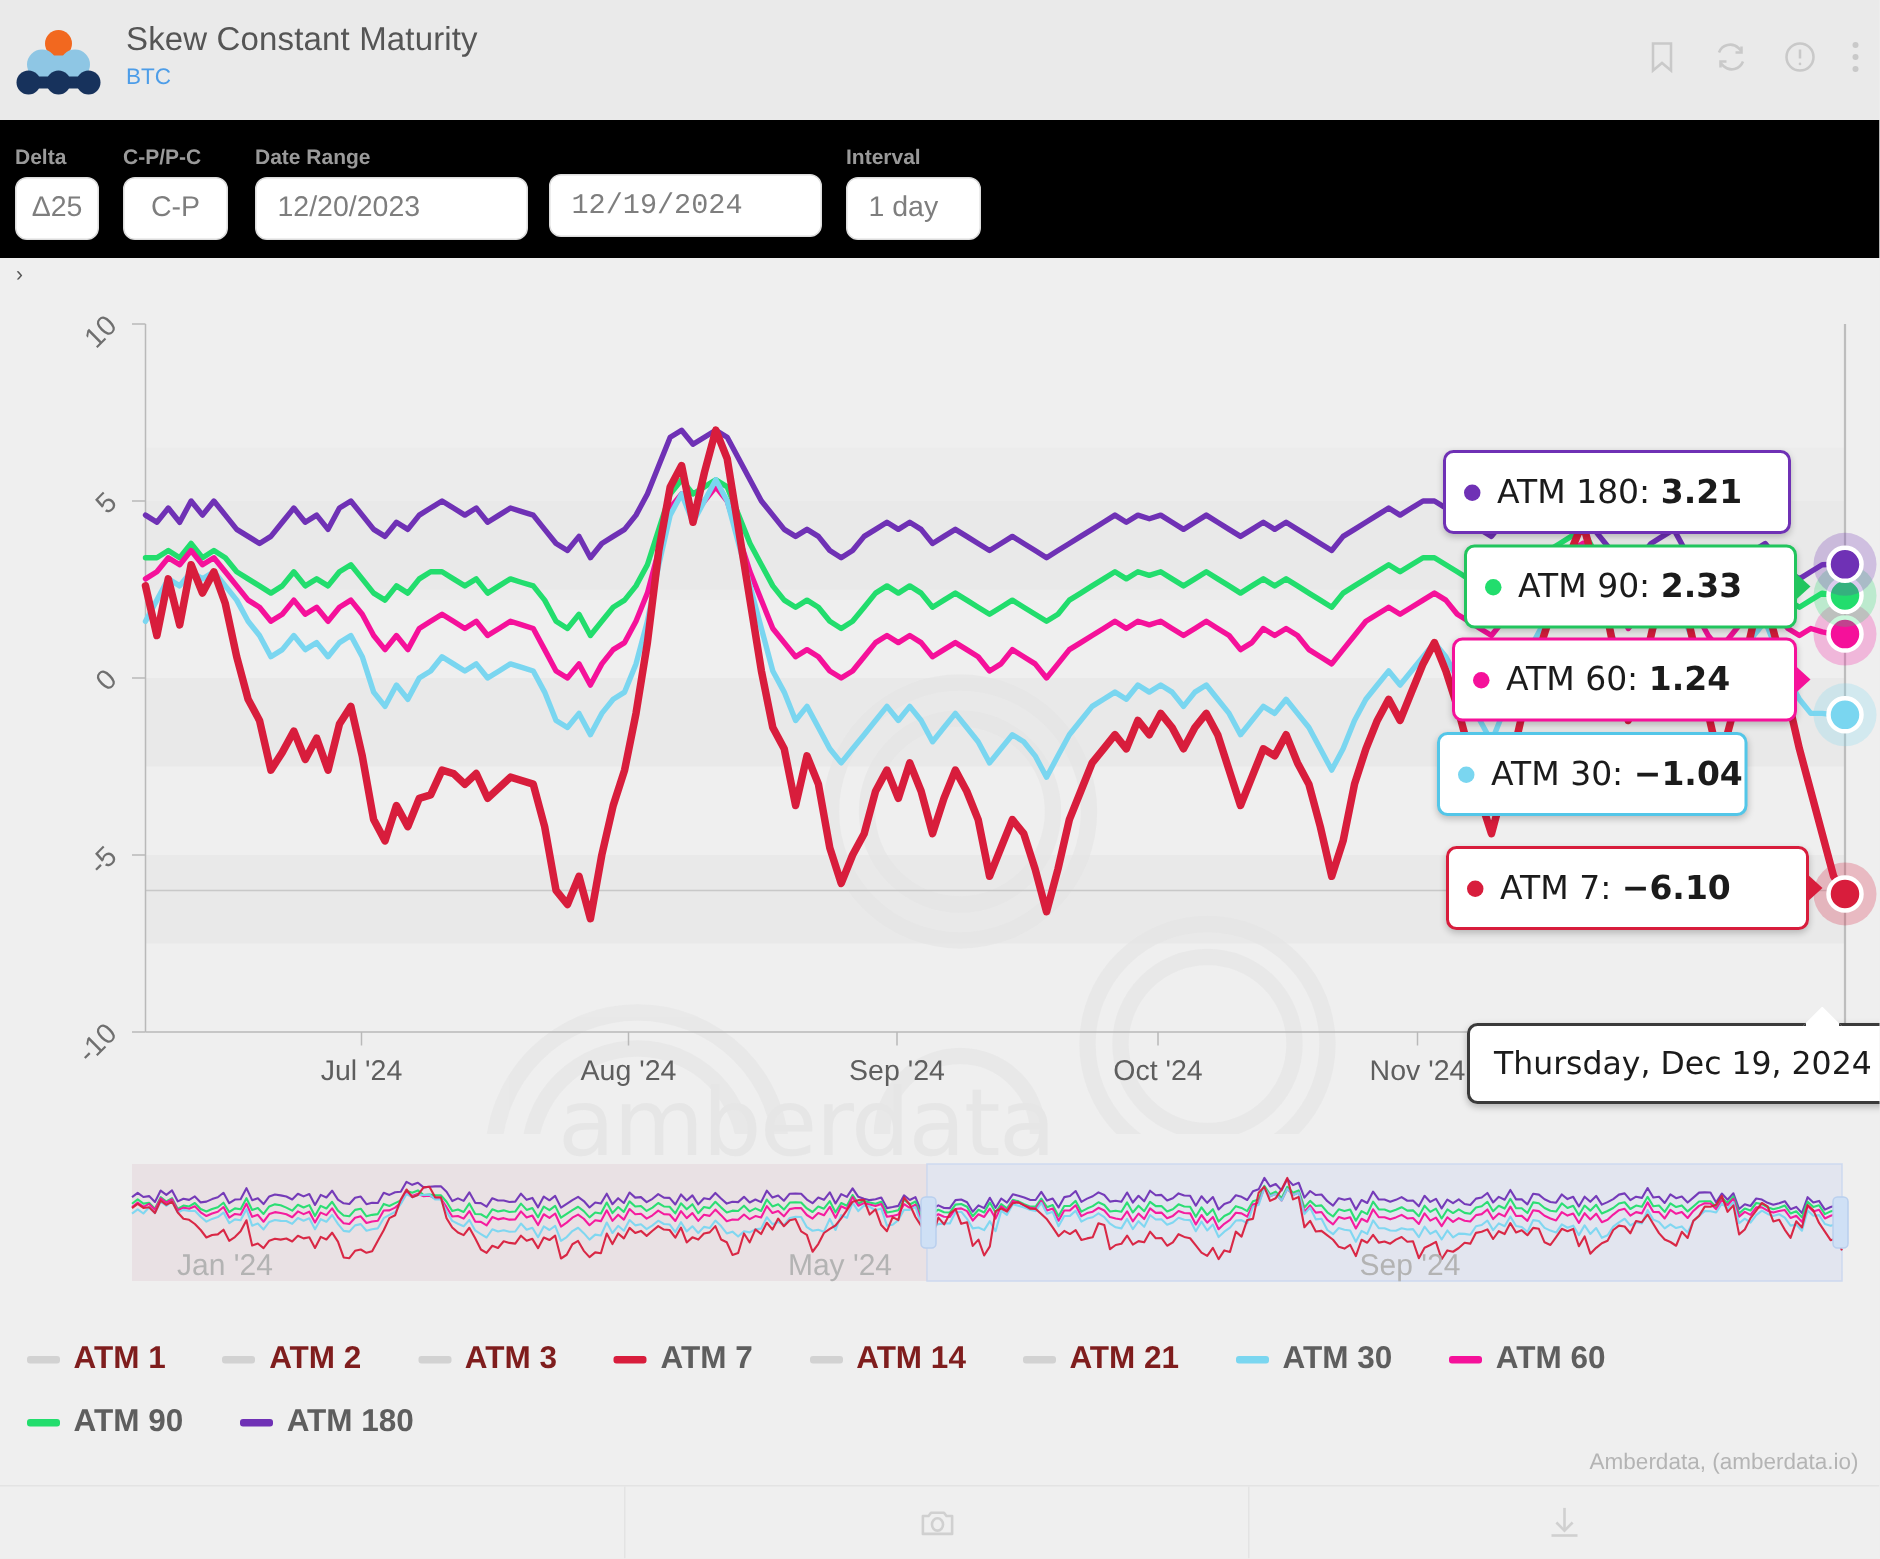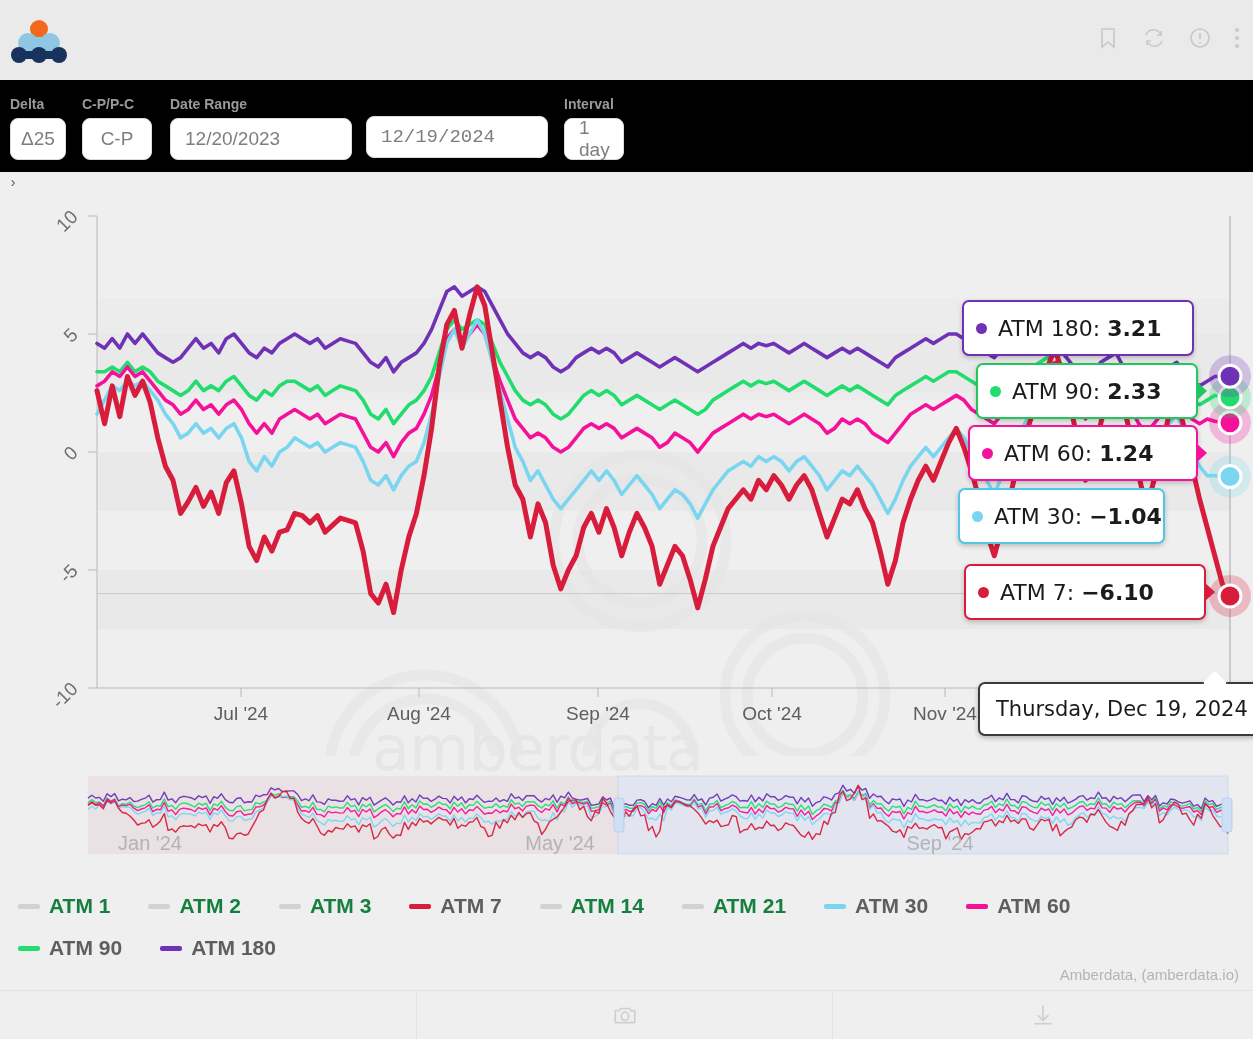--- a/index.html
+++ b/index.html
@@ -64,21 +64,21 @@
   
   .nav{position:absolute;left:0;top:760px;width:1253px;height:118px;}
   .nav-label{font-size:20px;fill:#b3b3b3;}
 
   
   .legend{position:absolute;left:18px;top:890px;width:1220px;}
   .legend-row{display:flex;flex-wrap:wrap;row-gap:10px;}
   .lg-item{display:flex;align-items:center;margin-right:38px;height:32px;}
   .lg-dash{width:22px;height:5px;border-radius:2px;margin-right:9px;flex:none;}
   .lg-txt{font-size:21px;font-weight:bold;color:#5e5e5e;}
-  .lg-item.off .lg-txt{color:#15803d;}
+  .lg-item.off .lg-txt{color:#7f1d1d;}
   .lg-item.off .lg-dash{background:#d2d2d2 !important;}
 
   .credit{position:absolute;right:14px;top:966px;font-size:15px;color:#b4b4b4;}
 
   
   .toolbar{position:absolute;left:0;bottom:0;width:1253px;height:48px;
     background:#efefef;border-top:1px solid #e3e3e3;display:flex;}
   .tb-cell{height:48px;display:flex;align-items:center;justify-content:center;}
   .tb-div{width:1px;background:#e3e3e3;height:48px;}
   .tb-ic{width:26px;height:26px;color:#d0d0d0;}
@@ -93,20 +93,24 @@
       <circle cx="29" cy="11" r="9" fill="#f2681f"></circle>
       <circle cx="18" cy="25" r="10" fill="#8ec6e4"></circle>
       <circle cx="40" cy="25" r="10" fill="#8ec6e4"></circle>
       <rect x="18" y="19" width="22" height="12" fill="#8ec6e4"></rect>
       <rect x="8" y="33" width="42" height="8" fill="#17325c"></rect>
       <circle cx="9" cy="37" r="8" fill="#17325c"></circle>
       <circle cx="29" cy="37" r="8" fill="#17325c"></circle>
       <circle cx="49" cy="37" r="8" fill="#17325c"></circle>
     </svg>
 
+    <div class="title-wrap">
+      <div class="title">Skew Constant Maturity</div>
+      <div class="subtitle">BTC</div>
+    </div>
 
     <div class="hdr-icons">
       <svg class="ic" viewBox="0 0 24 24" fill="none" stroke="currentColor" stroke-width="1.7">
         <path d="M6 3h12v18l-6-5-6 5z"></path>
       </svg>
       <svg class="ic" viewBox="0 0 24 24" fill="none" stroke="currentColor" stroke-width="1.7">
         <path d="M4 9a8 8 0 0 1 13-3l2 2"></path>
           <path d="M19 5v4h-4"></path>
         <path d="M20 15a8 8 0 0 1-13 3l-2-2"></path>
           <path d="M5 19v-4h4"></path>
@@ -135,21 +139,21 @@
     </div>
     <div class="ctl" style="left:170px;top:16px;">
       <div class="ctl-label">Date Range</div>
       <div class="ctl-box" style="width:182px;">12/20/2023</div>
     </div>
     <div class="ctl" style="left:366px;top:36px;">
       <div class="ctl-box" style="width:182px;font-family:Liberation Mono, monospace;">12/19/2024</div>
     </div>
     <div class="ctl" style="left:564px;top:16px;">
       <div class="ctl-label">Interval</div>
-      <div class="ctl-box" style="width:60px;">1 day</div>
+      <div class="ctl-box" style="width:90px;text-align:center;">1 day</div>
     </div>
   </div>
   <div class="expander">›</div>
 
   <div class="chart-area">
     <svg class="chart-svg" id="mainsvg" width="1253" height="560">
         <rect x="97" y="138" width="1133" height="59" fill="#e9e9e9"></rect>
         <rect x="97" y="256" width="1133" height="59" fill="#e9e9e9"></rect>
         <rect x="97" y="374" width="1133" height="59" fill="#e9e9e9"></rect>
         <rect x="97" y="102.60000000000002" width="1133" height="101.48000000000002" fill="#e9e9e9" opacity="0.55"></rect>

